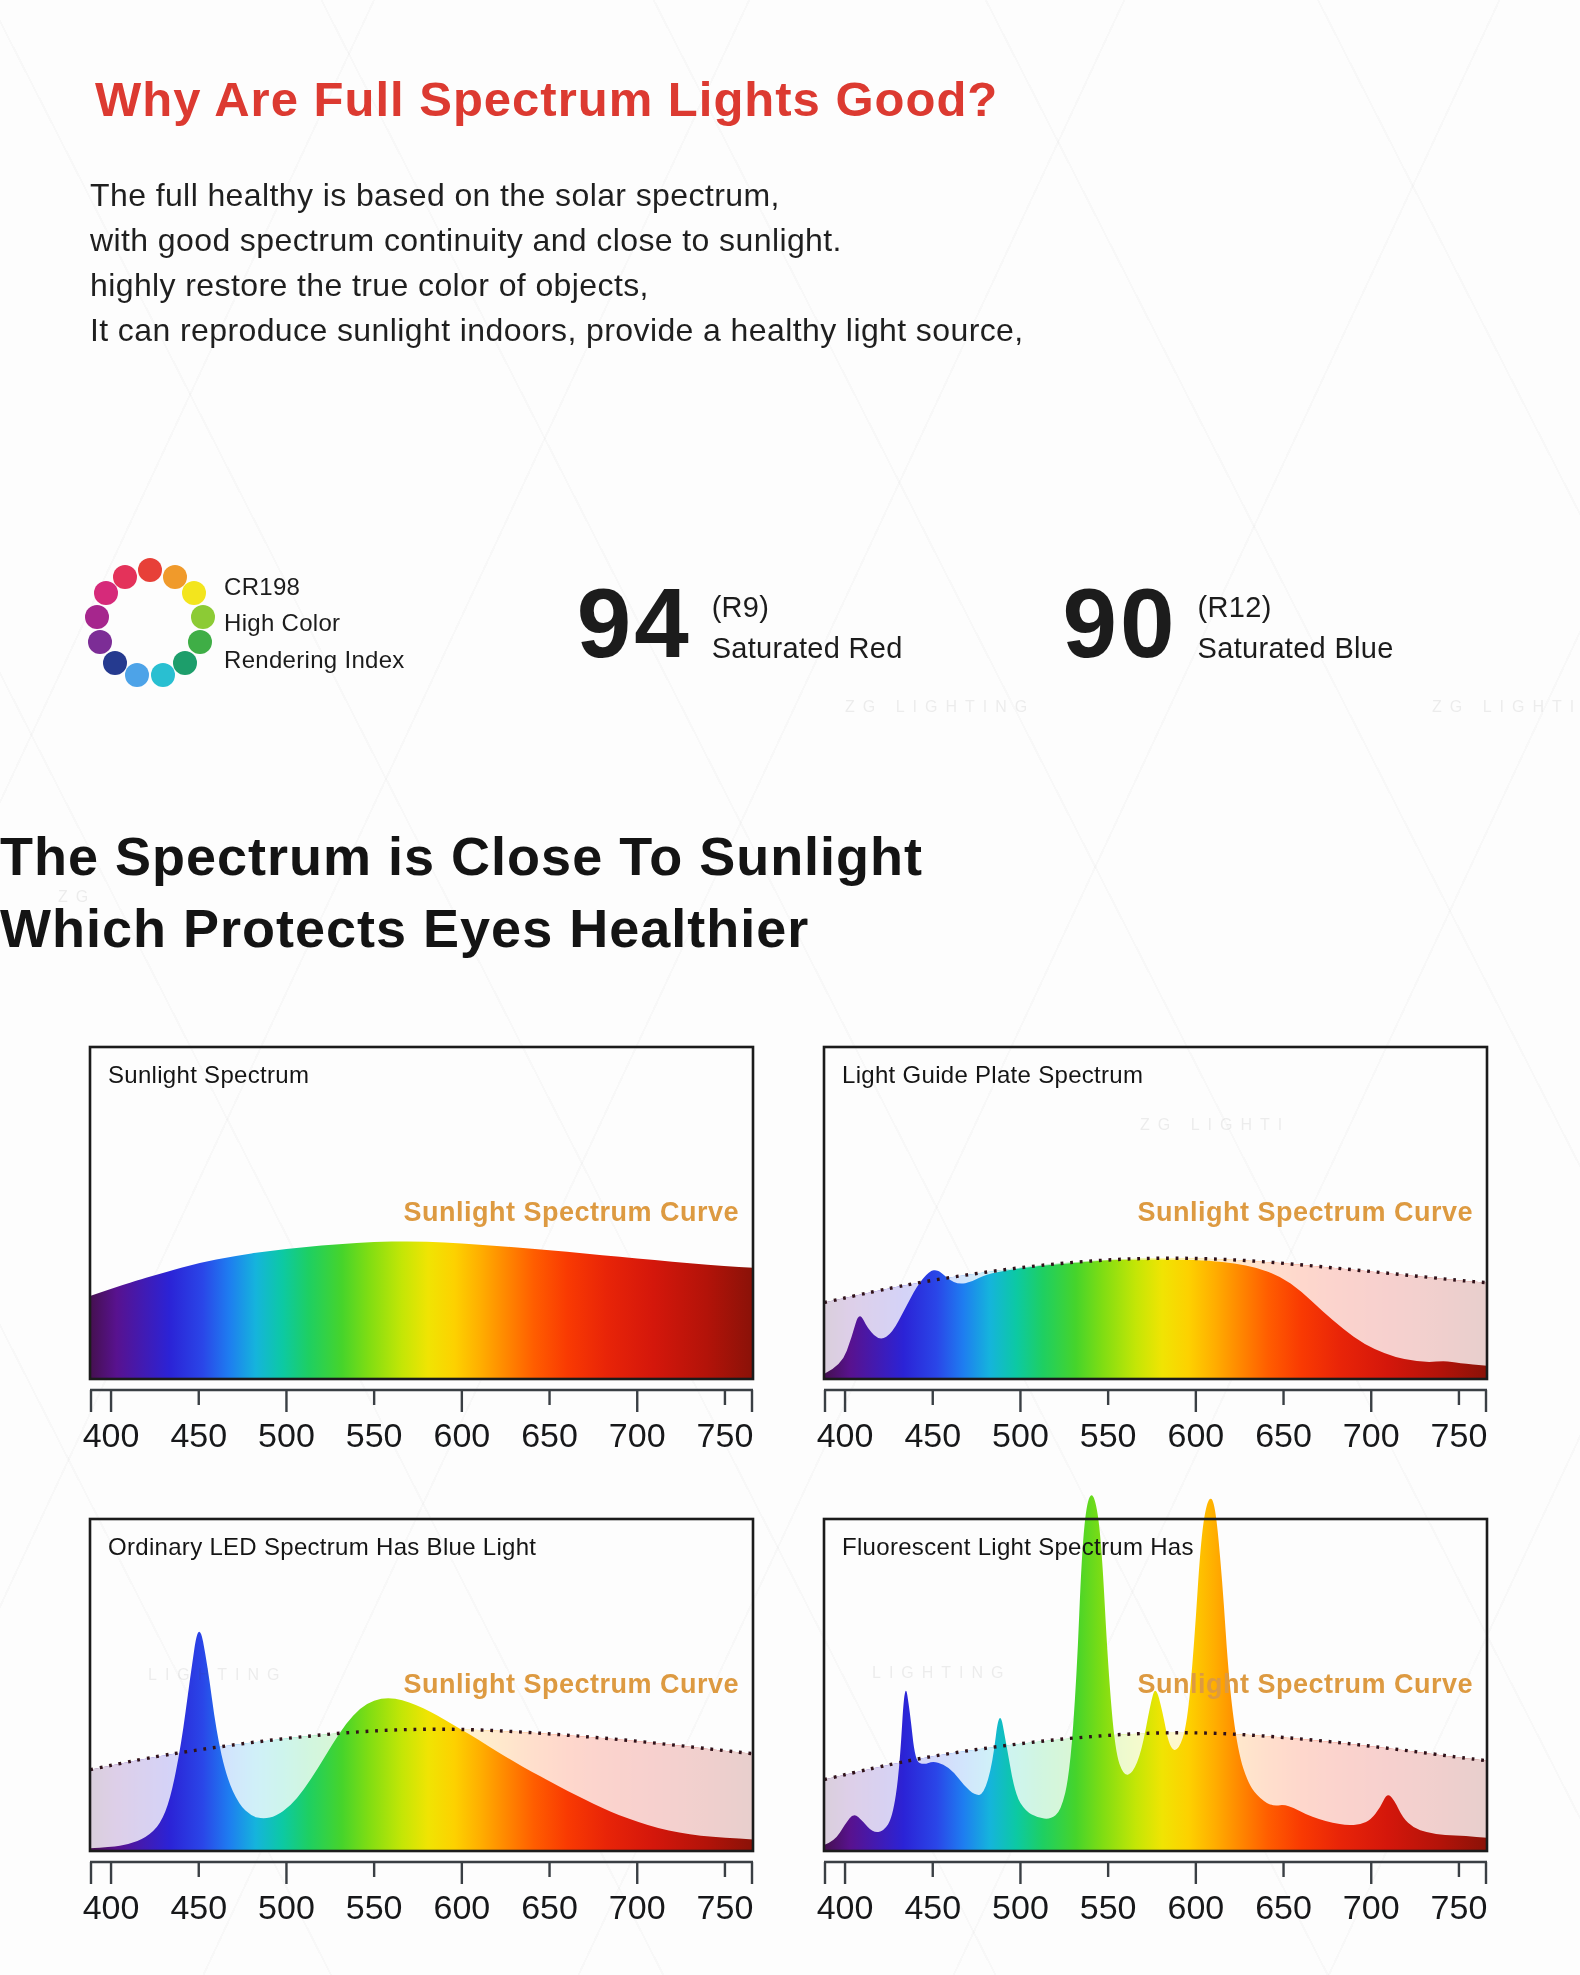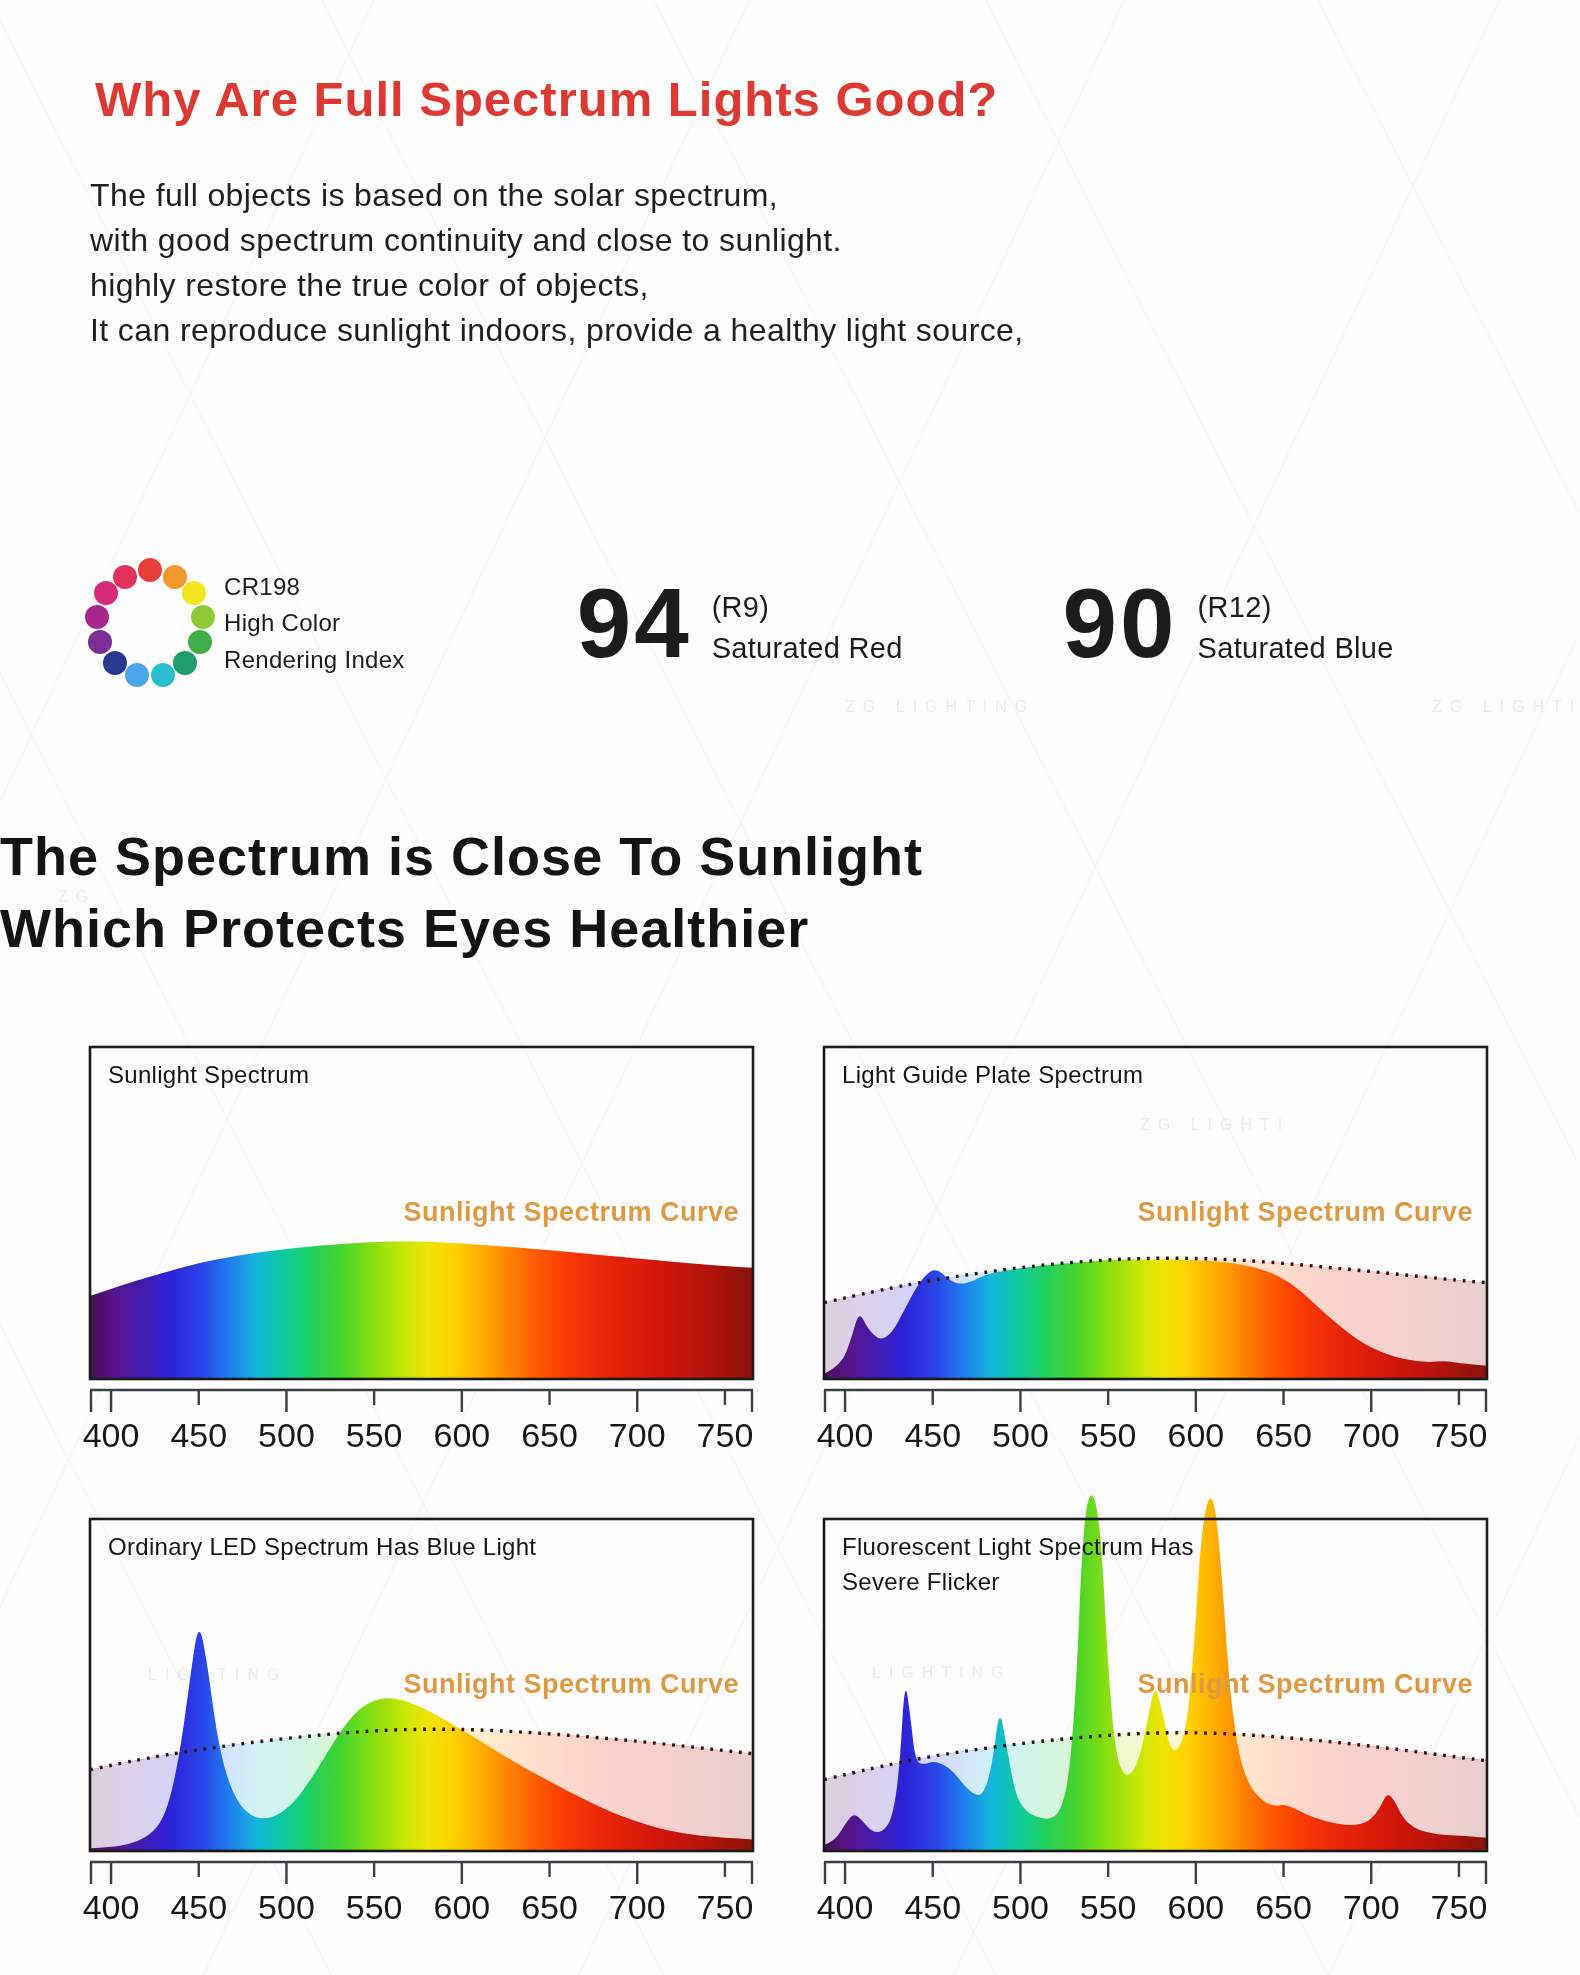--- a/index.html
+++ b/index.html
@@ -32,21 +32,21 @@
   .wm4{left:872px;top:1664px;} .wm5{left:58px;top:888px;}
 </style>
 </head>
 <body>
 
 <div class="page">
 
   <h1 class="h1">Why Are Full Spectrum Lights Good?</h1>
 
   <div class="intro">
-    <div>The full objects is based on the solar spectrum,</div>
+    <div>The full healthy is based on the solar spectrum,</div>
     <div>with good spectrum continuity and close to sunlight.</div>
     <div>highly restore the true color of objects,</div>
     <div>It can reproduce sunlight indoors, provide a healthy light source,</div>
   </div>
 
   <div class="stats">
     <div class="wheel" id="color-wheel">
         <span class="dot" style="background: rgb(231, 64, 56); left: 54px; top: 1px;"></span>
         <span class="dot" style="background: rgb(240, 154, 43); left: 78.6303px; top: 7.07083px;"></span>
         <span class="dot" style="background: rgb(243, 229, 29); left: 97.6181px; top: 23.8926px;"></span>
@@ -317,21 +317,20 @@
           <text x="110.74603174603175" y="402" text-anchor="middle" fill="#17181a" font-size="34" font-family="Liberation Sans, sans-serif" stroke="none">450</text>
           <text x="198.44444444444443" y="402" text-anchor="middle" fill="#17181a" font-size="34" font-family="Liberation Sans, sans-serif" stroke="none">500</text>
           <text x="286.1428571428571" y="402" text-anchor="middle" fill="#17181a" font-size="34" font-family="Liberation Sans, sans-serif" stroke="none">550</text>
           <text x="373.8412698412698" y="402" text-anchor="middle" fill="#17181a" font-size="34" font-family="Liberation Sans, sans-serif" stroke="none">600</text>
           <text x="461.53968253968253" y="402" text-anchor="middle" fill="#17181a" font-size="34" font-family="Liberation Sans, sans-serif" stroke="none">650</text>
           <text x="549.2380952380952" y="402" text-anchor="middle" fill="#17181a" font-size="34" font-family="Liberation Sans, sans-serif" stroke="none">700</text>
           <text x="636.936507936508" y="402" text-anchor="middle" fill="#17181a" font-size="34" font-family="Liberation Sans, sans-serif" stroke="none">750</text>
         </svg>
       <div class="ctitle">
         <div>Fluorescent Light Spectrum Has</div>
-        <div>Severe Flicker</div>
       </div>
       <div class="clabel">Sunlight Spectrum Curve</div>
     </div>
   </div>
 
   <span class="wm wm0">ZG LIGHTING</span>
   <span class="wm wm1">ZG LIGHTING</span>
   <span class="wm wm2">ZG LIGHTI</span>
   <span class="wm wm3">LIGHTING</span>
   <span class="wm wm4">LIGHTING</span>

